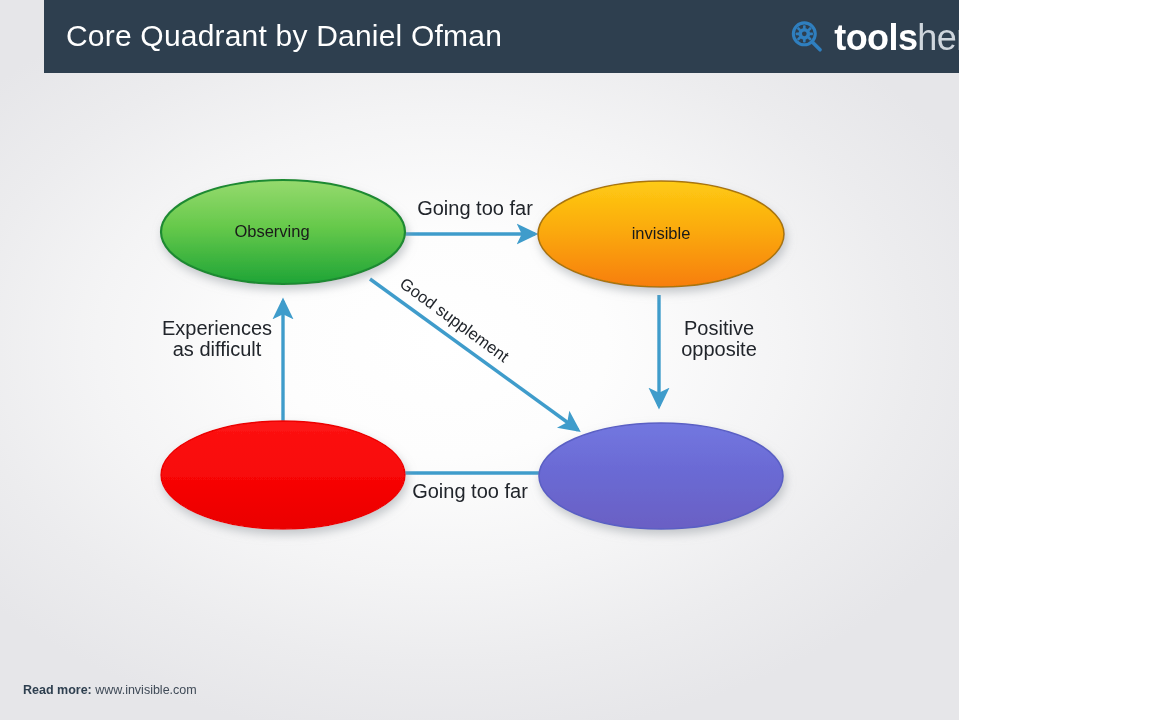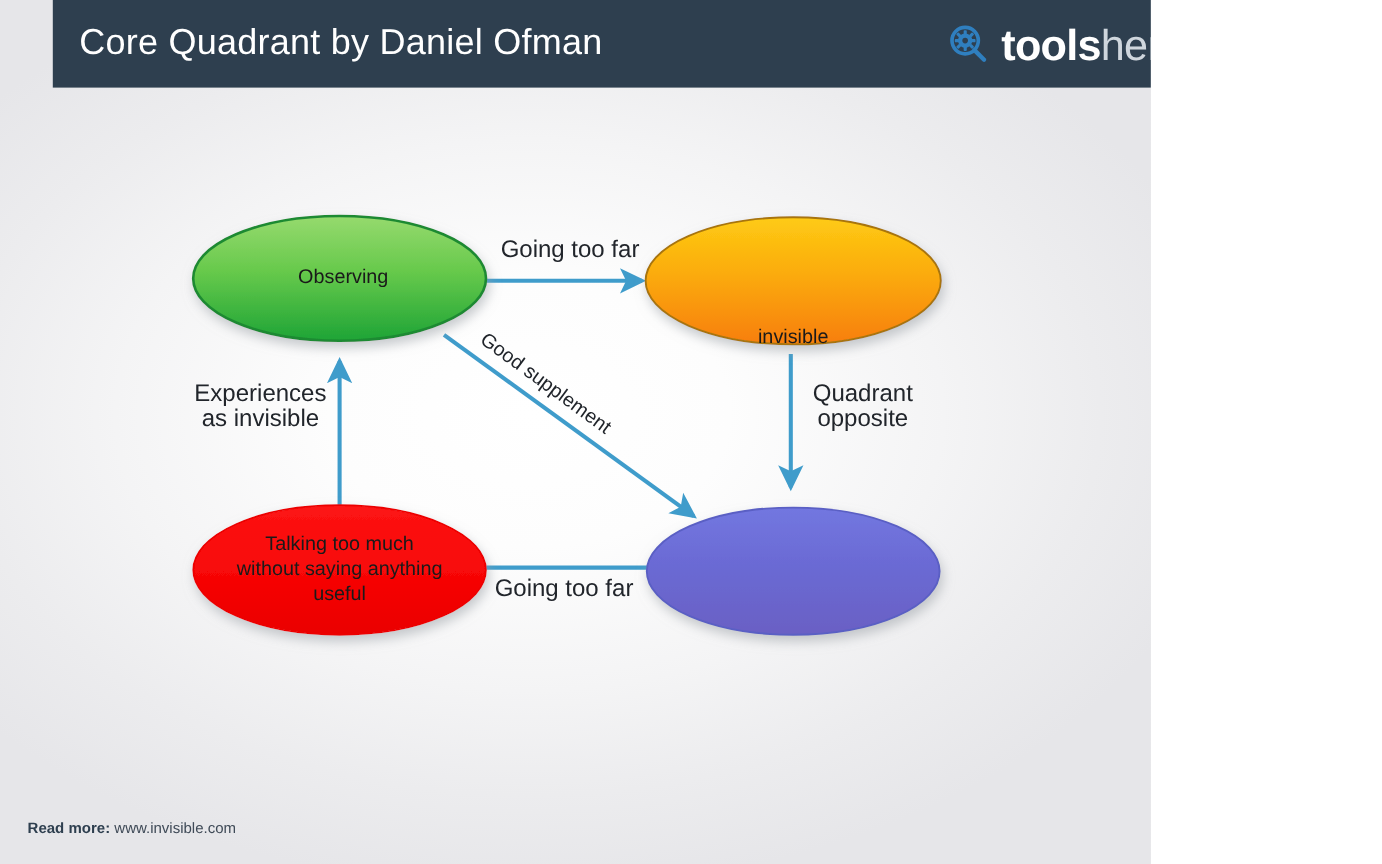--- a/index.html
+++ b/index.html
@@ -188,35 +188,32 @@
         <line x1="283" y1="388" x2="283" y2="228"></line>
         <line x1="370" y1="206" x2="578" y2="357"></line>
       </g>
 
       <ellipse cx="283" cy="159" rx="122" ry="52" fill="url(#gradGreen)" stroke="#1f8a32" stroke-width="2.2" filter="url(#softShadow)"></ellipse>
       <ellipse cx="661" cy="161" rx="123" ry="53" fill="url(#gradOrange)" stroke="#a8750a" stroke-width="1.6" filter="url(#softShadow)"></ellipse>
       <ellipse cx="283" cy="402" rx="122" ry="54" fill="url(#gradRed)" stroke="#ec0000" stroke-width="1.4" filter="url(#softShadow)"></ellipse>
       <ellipse cx="661" cy="403" rx="122" ry="53" fill="url(#gradPurple)" stroke="#5a5fc4" stroke-width="1.6" filter="url(#softShadow)"></ellipse>
     </svg>
 
-    <div class="node-label" style="left:166px; top:148px; width:240px;">Observing</div>
-    <div class="node-label" style="left:541px; top:150px; width:240px;margin-top:48px;">invisible</div>
-    <div class="node-label" style="left:163px; top:370px; width:240px;">Talking too much
-without saying anything
-useful</div>
+    <div class="node-label" style="left:152px; top:148px; width:240px;">Observing</div>
+    <div class="node-label" style="left:541px; top:150px; width:240px;">invisible</div>
 
     <div class="edge-label" style="left:396px; top:125px; width:158px;">Going too far</div>
 
-    <div class="edge-label" style="left:657px; top:245px; width:124px; text-align:center;">Quadrant
+    <div class="edge-label" style="left:657px; top:245px; width:124px; text-align:center;">Positive
 opposite</div>
 
     <div class="edge-label" style="left:392px; top:408px; width:156px;">Going too far</div>
 
     <div class="edge-label" style="left:138px; top:245px; width:158px;">Experiences
-as invisible</div>
+as difficult</div>
 
     <div class="edge-label" id="edge-label-diagonal" style="left:408px; top:200px;">Good supplement</div>
   </div>
 
   <div id="footer">
     <span class="bold">Read more:</span>
     <span class="url">www.invisible.com</span>
   </div>
 
 </div>

